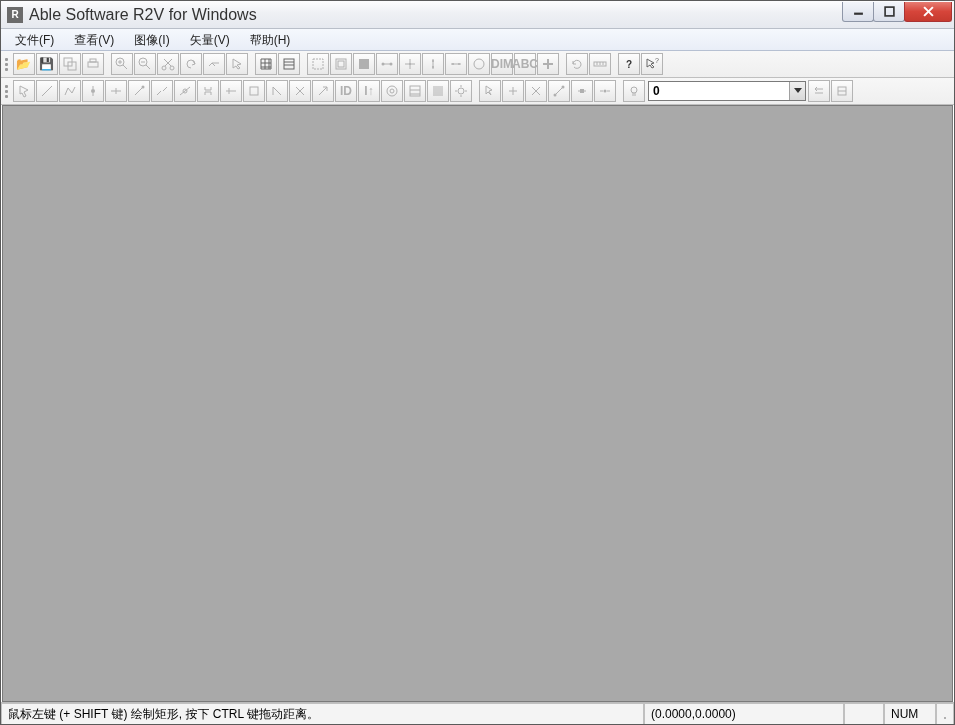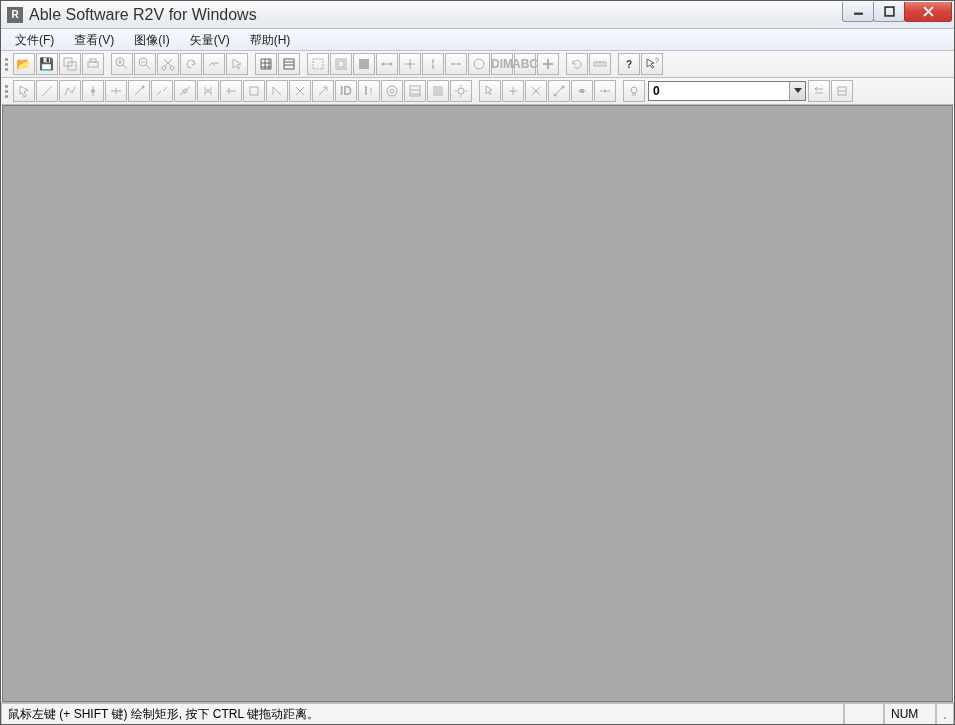--- a/index.html
+++ b/index.html
@@ -541,20 +541,21 @@
         <rect x="3" y="3" width="8" height="8" fill="none" stroke="#b0b0b0"></rect>
         <line x1="3" y1="7" x2="11" y2="7" stroke="#b0b0b0"></line>
       </svg>
     </div>
 </div>
 
 <div class="workspace"></div>
 
 <div class="statusbar">
   <div class="status-cell status-hint">鼠标左键 (+ SHIFT 键) 绘制矩形, 按下 CTRL 键拖动距离。</div>
+  <div class="status-cell status-coord">(0.0000,0.0000)</div>
   <div class="status-cell status-blank"></div>
   <div class="status-cell status-num">NUM</div>
   <div class="status-cell status-grip">
     <svg width="12" height="12">
         <g fill="#9a9a9a">
           <circle cx="10" cy="2" r="1"></circle>
           <circle cx="6" cy="6" r="1"></circle>
           <circle cx="10" cy="6" r="1"></circle>
           <circle cx="2" cy="10" r="1"></circle>
           <circle cx="6" cy="10" r="1"></circle>

